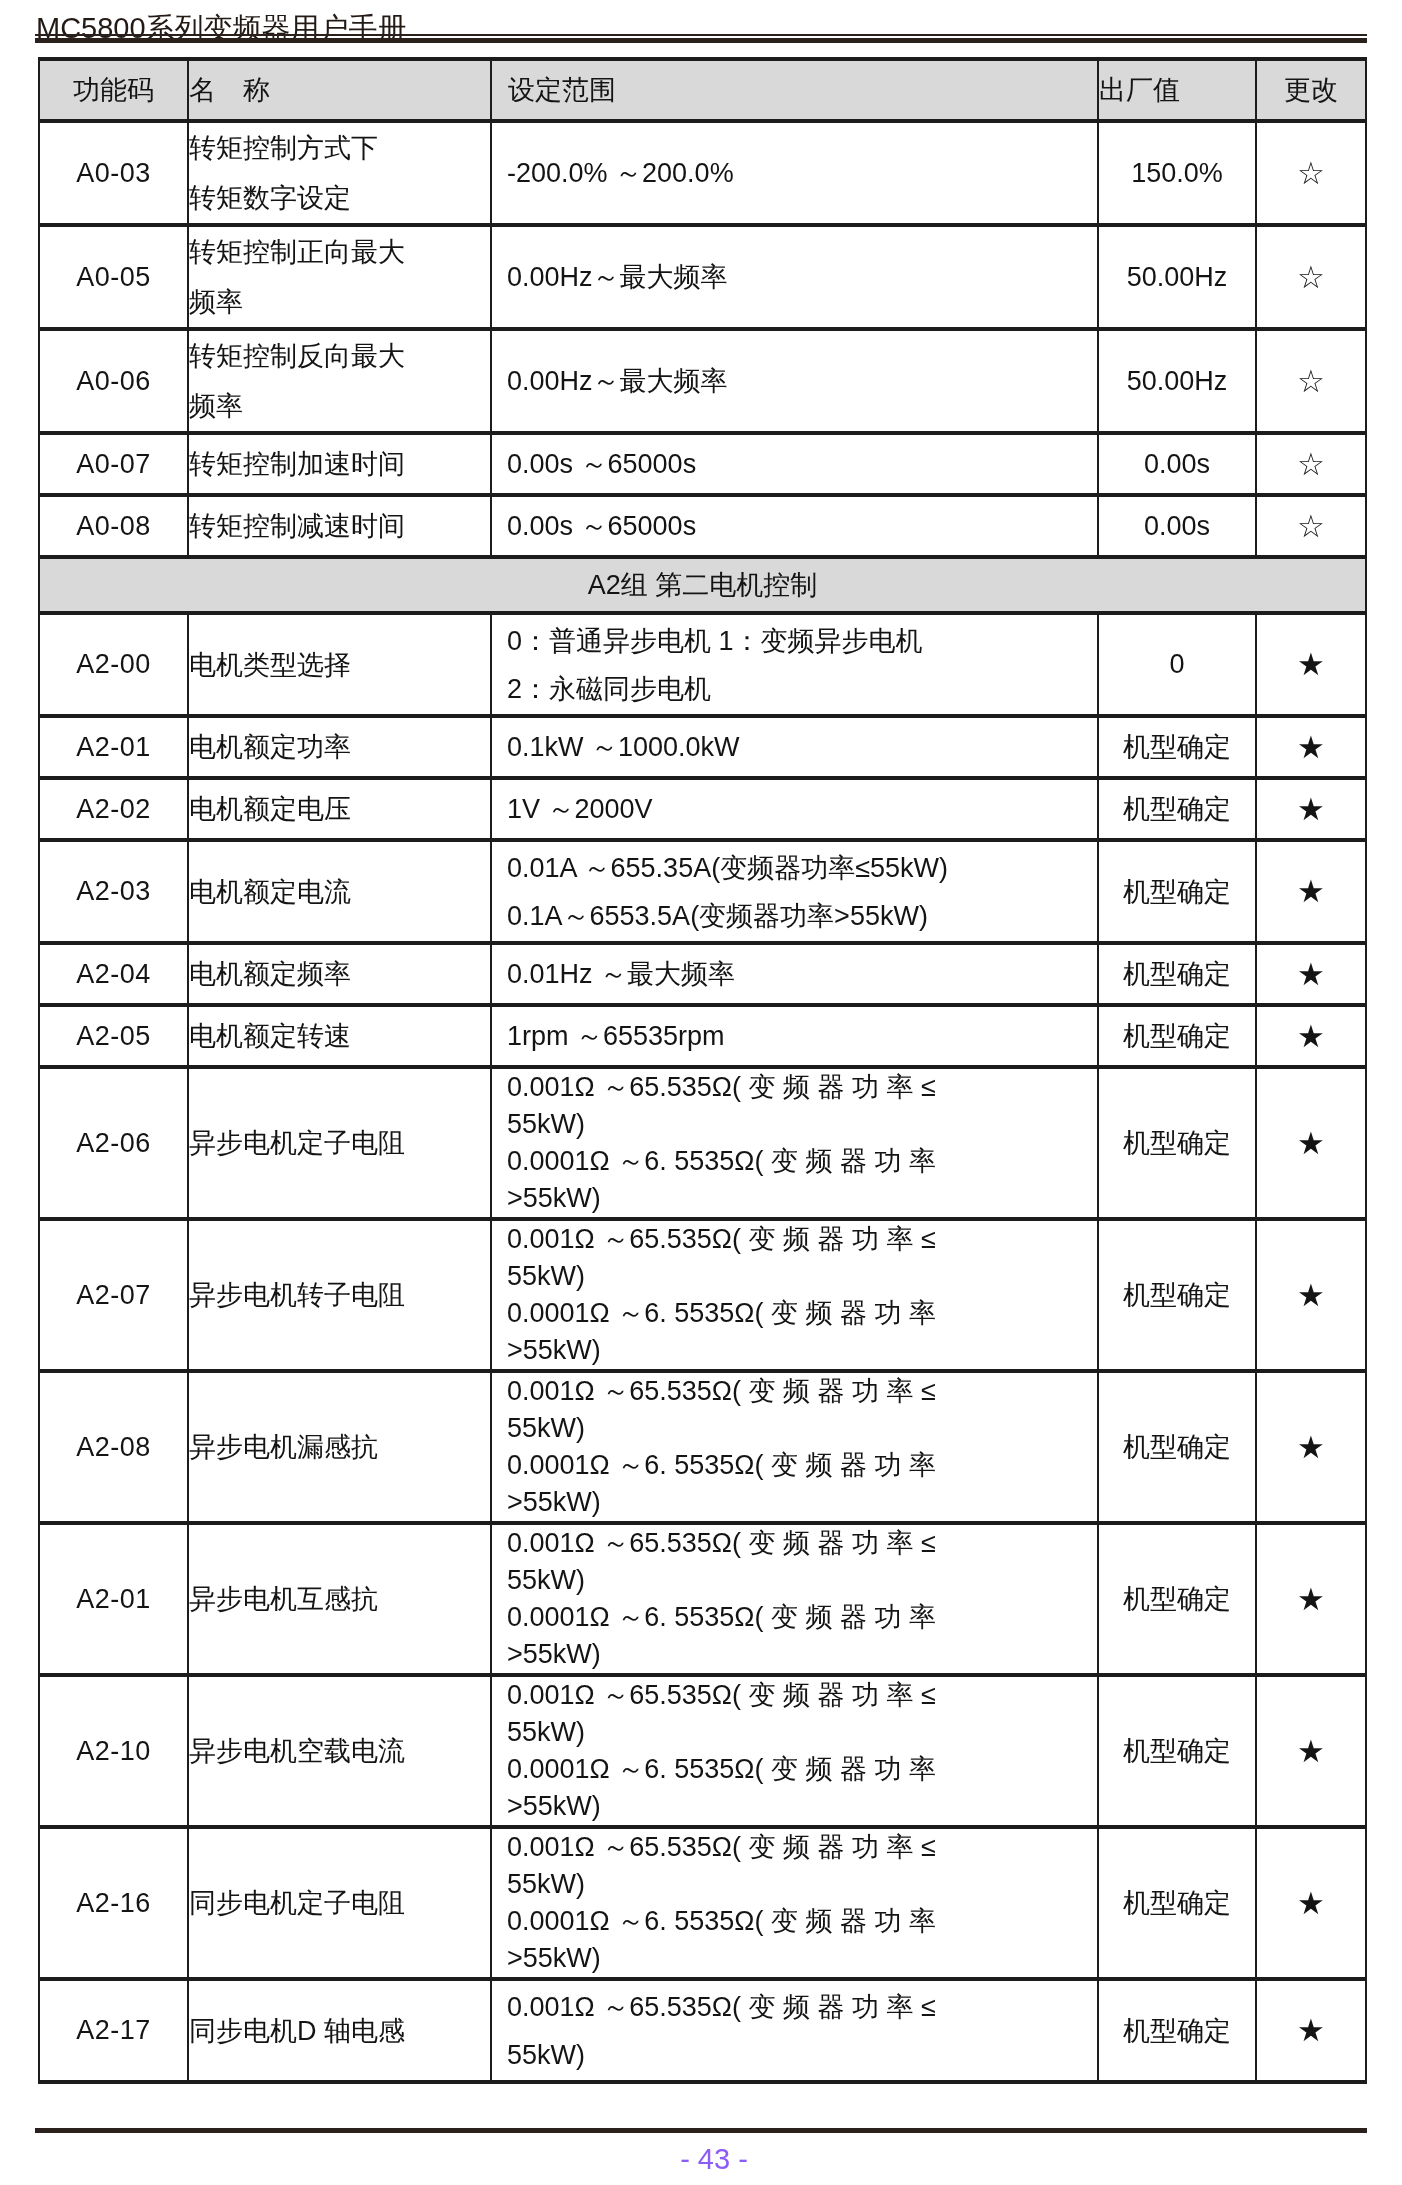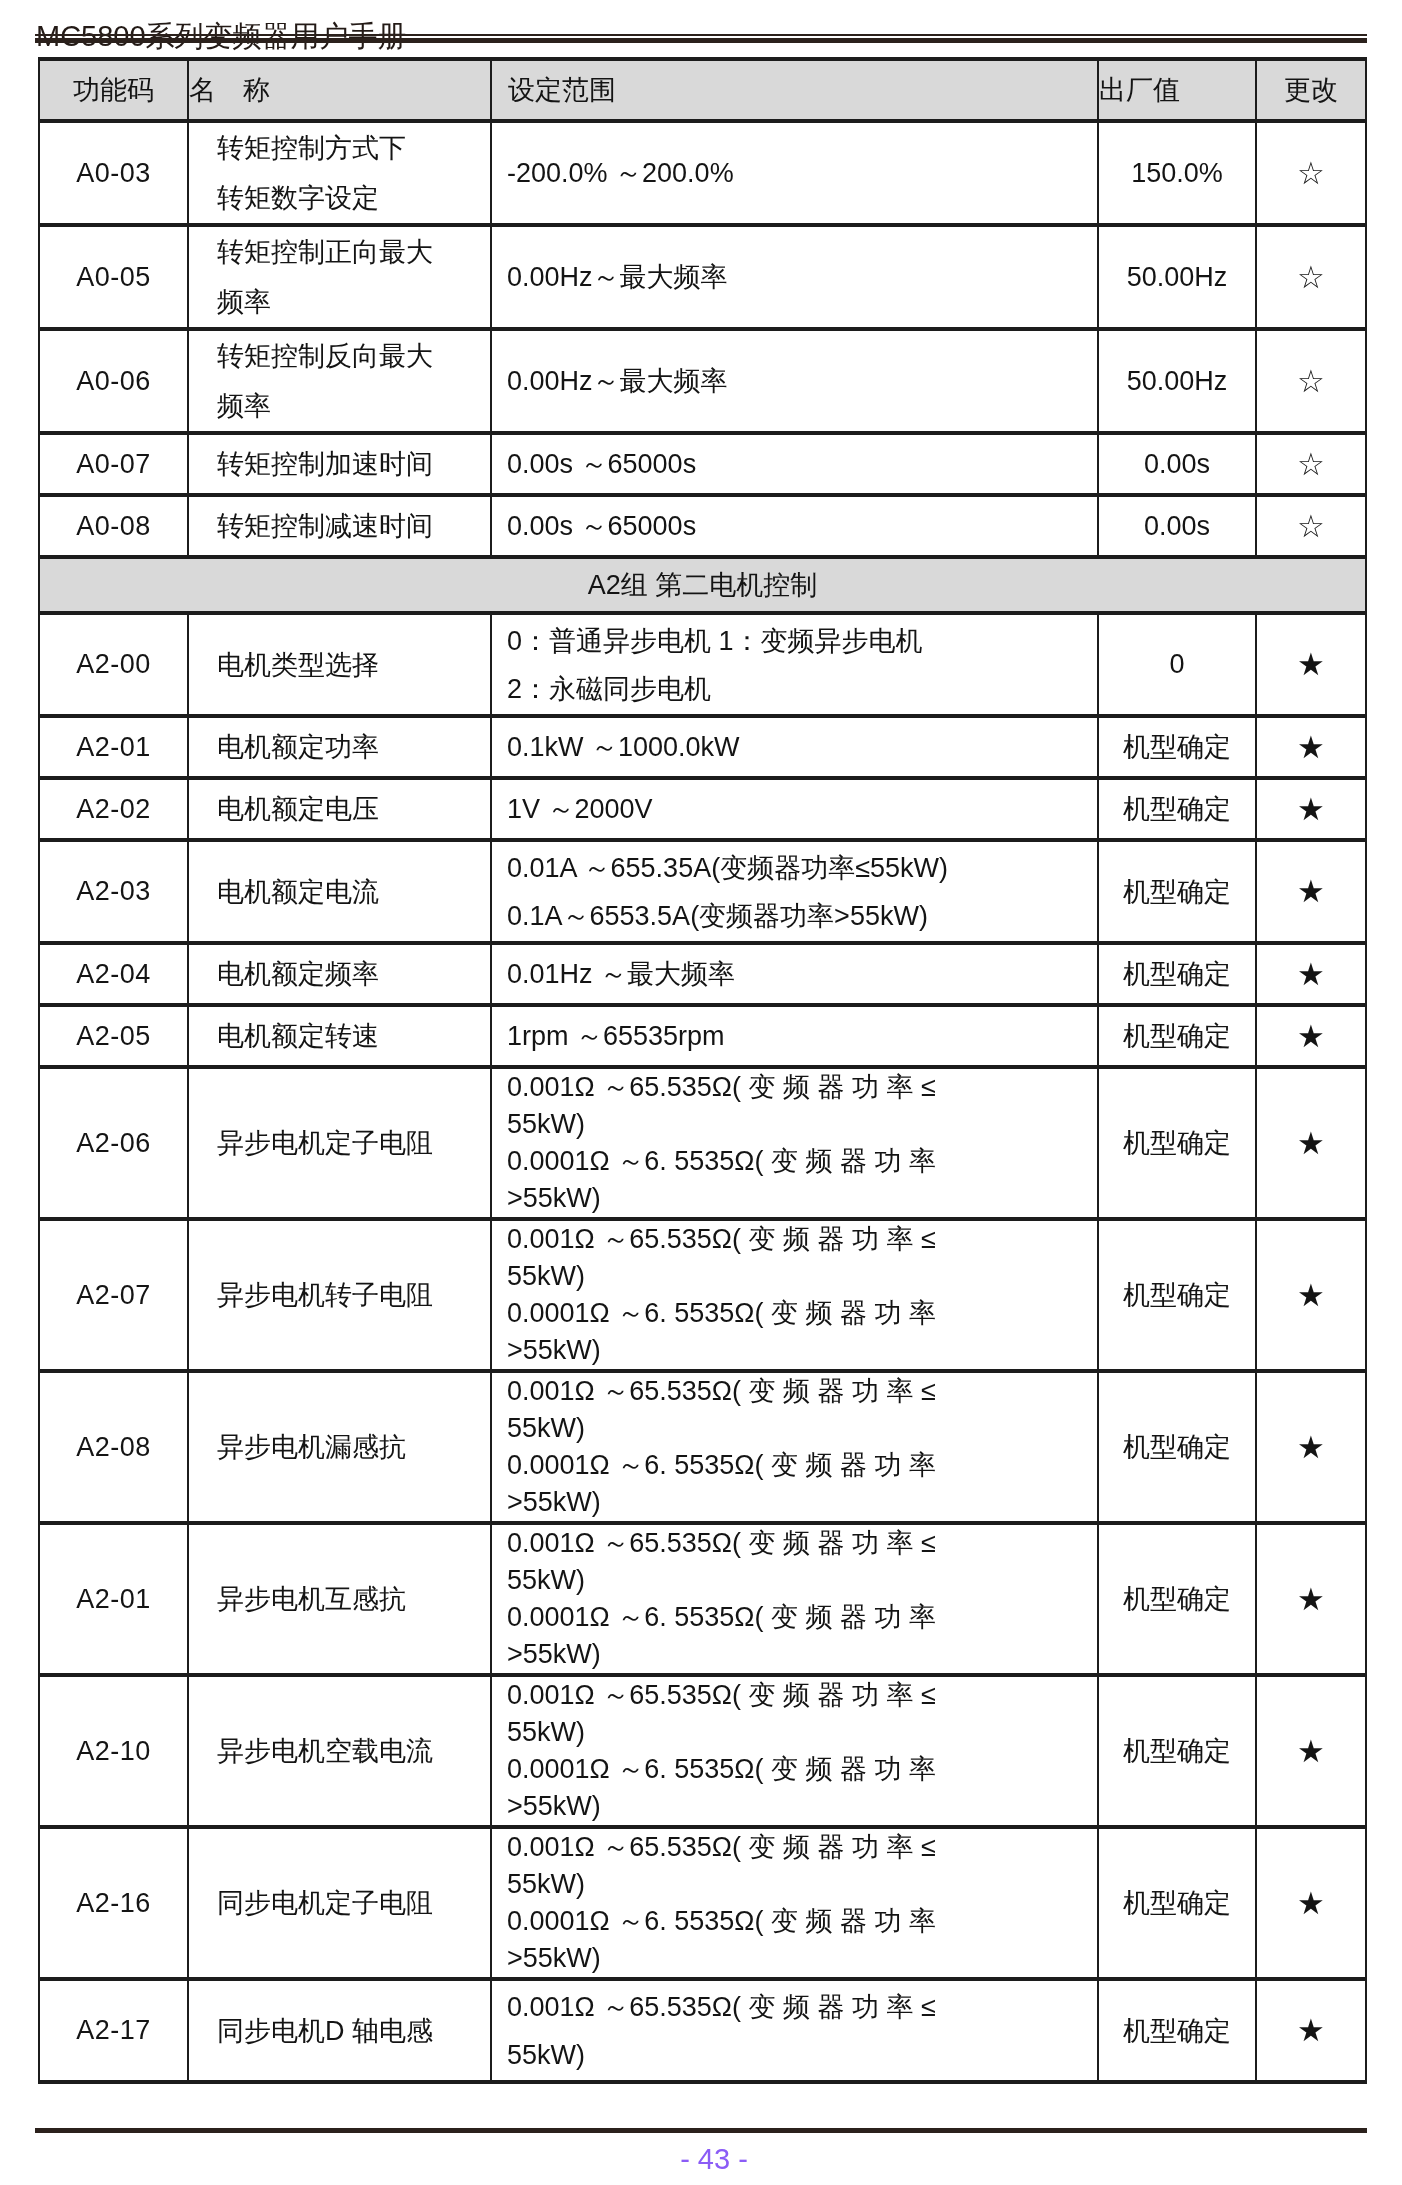--- a/index.html
+++ b/index.html
@@ -8,21 +8,21 @@
     width: 1402px;
     height: 2185px;
     position: relative;
     font-family: "Liberation Sans", sans-serif;
     color: #1a1a1a;
     overflow: hidden;
   }
   .page-title {
     position: absolute;
     left: 36px;
-    top: 17px;
+    top: 9px;
     font-size: 29px;
     color: #231a16;
     white-space: nowrap;
   }
   .rule-double {
     position: absolute;
     left: 35px;
     top: 34px;
     width: 1332px;
   }
@@ -71,21 +71,21 @@
     text-align: center;
     font-size: 27px;
   }
   td.cell-code {
     text-align: center;
     font-size: 27px;
     letter-spacing: 0.5px;
   }
   td.cell-name {
     text-align: left;
-    padding-left: 28px;
+    padding-left: 0;
     white-space: pre-line;
     line-height: 50px;
   }
   td.cell-range {
     text-align: left;
     padding-left: 15px;
     padding-right: 6px;
     white-space: pre-line;
     line-height: 50px;
   }

